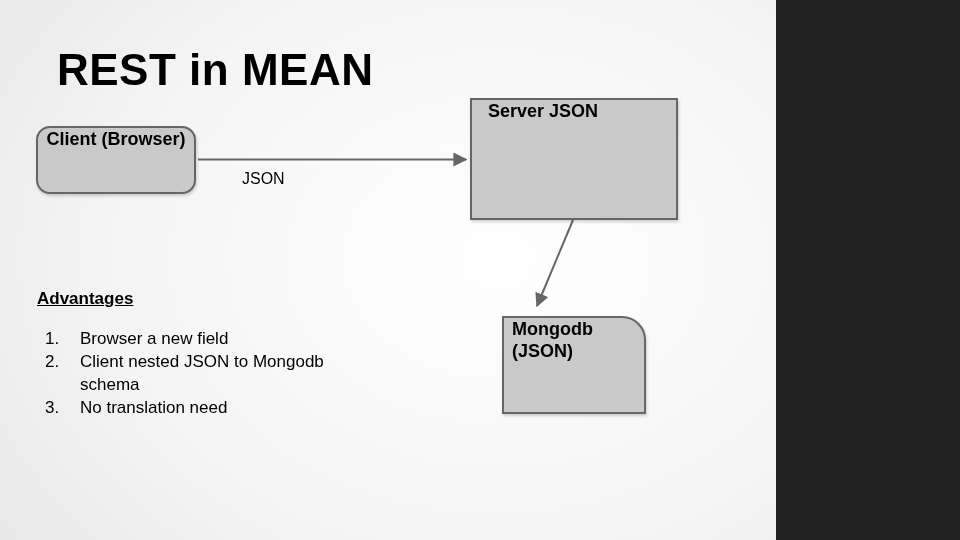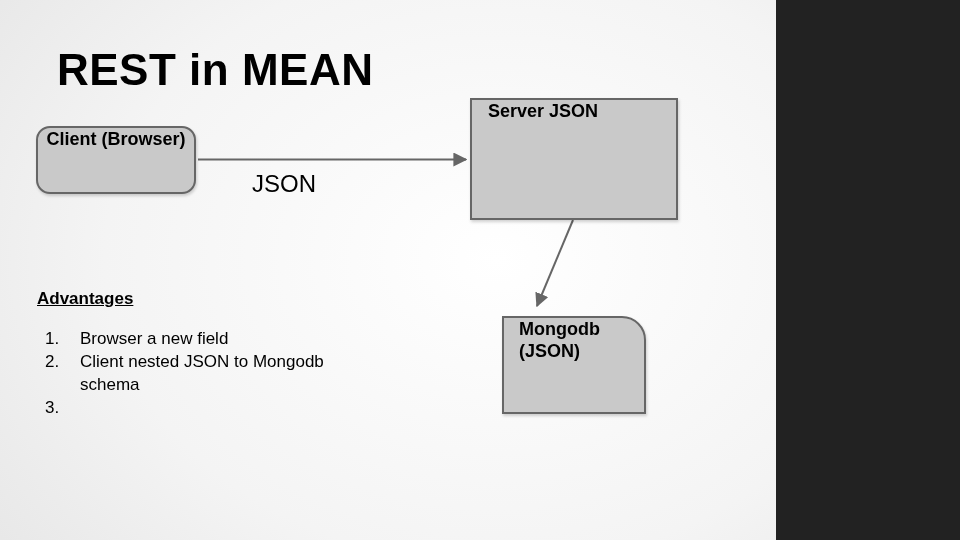--- a/index.html
+++ b/index.html
@@ -49,33 +49,33 @@
   }
   .shape-server {
     left: 470px; top: 98px;
     width: 208px; height: 122px;
     padding-left: 16px;
   }
   .shape-db {
     left: 502px; top: 316px;
     width: 144px; height: 98px;
     border-radius: 0 24px 0 0;
-    padding-left: 15px;
+    padding-left: 8px;
     padding-right: 32px;
   }
   .arrow-layer {
     position: absolute;
     left: 0; top: 0;
     width: 960px; height: 540px;
     pointer-events: none;
   }
   .edge-label {
     position: absolute;
-    left: 252px; top: 170px;
-    font-size: 24px;
+    left: 242px; top: 170px;
+    font-size: 16px;
     color: #000;
     white-space: nowrap;
   }
   .advantages-heading {
     position: absolute;
     left: 37px; top: 289px;
     font-size: 17px;
     font-weight: 700;
     color: #000;
     text-decoration: underline;
@@ -133,16 +133,17 @@
     <div class="adv-row">
       <span class="adv-num">1.</span>
       <span class="adv-text">Browser a new field</span>
     </div>
     <div class="adv-row">
       <span class="adv-num">2.</span>
       <span class="adv-text">Client nested JSON to Mongodb schema</span>
     </div>
     <div class="adv-row">
       <span class="adv-num">3.</span>
+      <span class="adv-text">No translation need</span>
     </div>
   </div>
 
 </div>
 
 </body></html>

